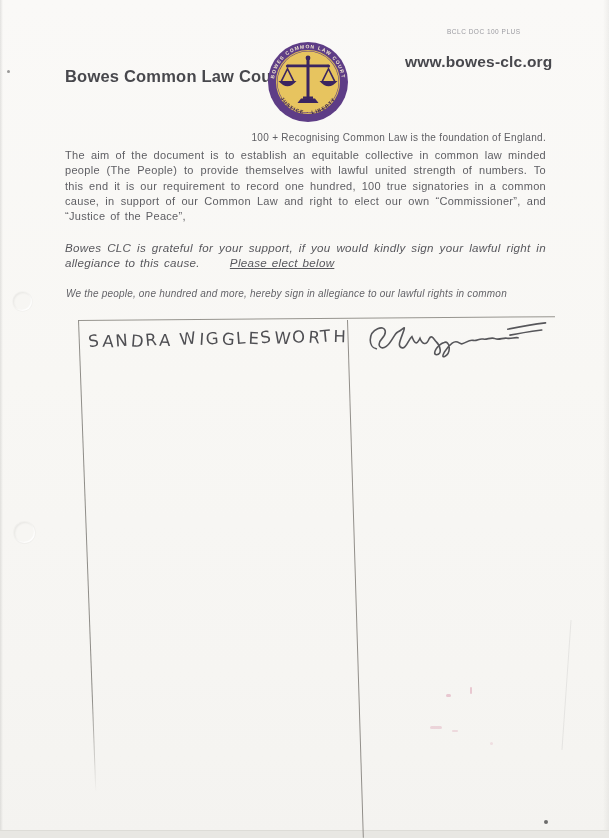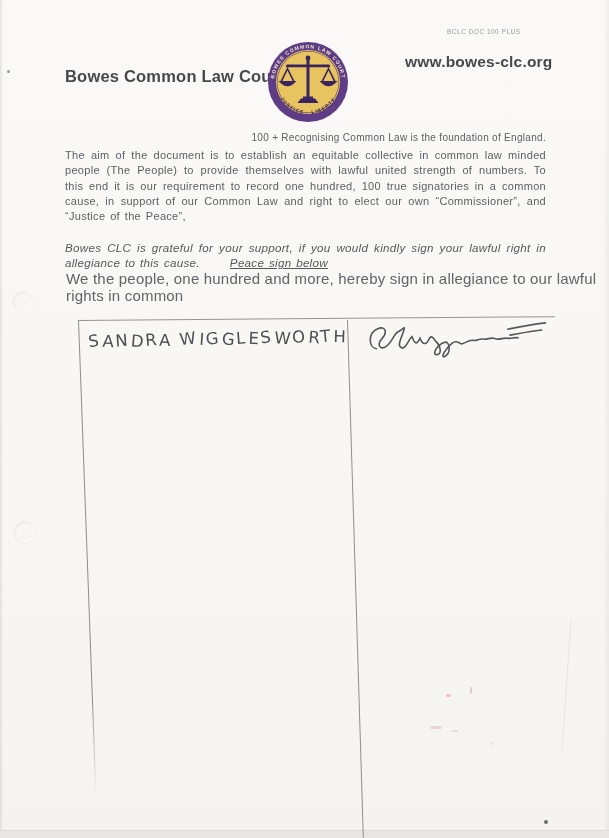--- a/index.html
+++ b/index.html
@@ -18,21 +18,21 @@
   .doc-code{position:absolute;top:28px;left:447px;font-size:6.5px;letter-spacing:.5px;color:#9b9ba1;}
 
   .brand-title{position:absolute;top:67px;left:65px;font-size:16.5px;font-weight:bold;color:#48484d;letter-spacing:.2px;}
   .brand-url{position:absolute;top:53px;left:405px;font-size:15.5px;font-weight:bold;color:#48484d;letter-spacing:.2px;}
   .logo{position:absolute;top:41px;left:267px;width:82px;height:82px;}
 
   .intro-line{position:absolute;top:132px;left:65px;width:481px;text-align:right;font-size:10px;color:#5e5e63;letter-spacing:.3px;}
   .main-paragraph{position:absolute;top:148px;left:65px;width:481px;text-align:justify;font-size:11px;line-height:15.3px;color:#5e5e63;letter-spacing:.3px;word-spacing:1.5px;}
   .appeal{position:absolute;top:240px;left:65px;width:481px;text-align:justify;font-size:11.6px;line-height:15.3px;color:#57575c;letter-spacing:.3px;word-spacing:1.2px;font-style:italic;}
   .sign-below{text-decoration:underline;margin-left:30px;}
-  .pledge-line{position:absolute;top:270px;left:66px;font-size:15px;color:#636368;letter-spacing:.2px;}
+  .pledge-line{position:absolute;top:288px;left:66px;font-size:10px;color:#636368;letter-spacing:.2px;font-style:italic;}
 
   
   .rule{position:absolute;background:#97958f;}
   .rule-top{left:78px;top:320px;width:477px;height:1px;transform:rotate(-0.45deg);transform-origin:left center;}
   .rule-left{left:78px;top:320px;width:1px;height:473px;transform:rotate(-2.1deg);transform-origin:top left;background:linear-gradient(180deg,#8f8d88 80%,rgba(143,141,136,0));}
   .rule-mid{left:347px;top:320px;width:1px;height:518px;transform:rotate(-1.75deg);transform-origin:top left;background:#928f8a;}
 
   .name-svg{position:absolute;left:86px;top:318px;}
   .sig-svg{position:absolute;left:360px;top:314px;}
 
@@ -94,21 +94,21 @@
     <text font-size="5" letter-spacing="1.1" fill="#f1e6cf" font-family="Liberation Sans, sans-serif" font-weight="bold">
       <textPath href="#arcTop" startOffset="50%" text-anchor="middle">BOWES COMMON LAW COURT</textPath>
     </text>
     <text font-size="4.8" letter-spacing="1.2" fill="#2e1b4a" font-family="Liberation Sans, sans-serif" font-weight="bold">
       <textPath href="#arcBot" startOffset="50%" text-anchor="middle">JUSTICE · LIBERTY</textPath>
     </text>
   </svg>
 
   <div class="intro-line">100 + Recognising Common Law is the foundation of England.</div>
   <div class="main-paragraph">The aim of the document is to establish an equitable collective in common law minded people (The People) to provide themselves with lawful united strength of numbers.  To this end it is our requirement to record one hundred, 100 true signatories in a common cause, in support of our Common Law and right to elect our own “Commissioner”, and “Justice of the Peace”,</div>
-  <div class="appeal"><span>Bowes CLC is grateful for your support, if you would kindly sign your lawful right in allegiance to this cause.</span><span class="sign-below">Peace sign below</span></div>
+  <div class="appeal"><span>Bowes CLC is grateful for your support, if you would kindly sign your lawful right in allegiance to this cause.</span><span class="sign-below">Please elect below</span></div>
   <div class="pledge-line">We the people, one hundred and more, hereby sign in allegiance to our lawful rights in common</div>
 
   <div class="rule rule-top"></div>
   <div class="rule rule-left"></div>
   <div class="rule rule-mid"></div>
 
   <svg class="name-svg" width="266" height="44" viewBox="0 0 266 44">
     <text x="3" y="29" font-size="16.5" letter-spacing="2.4" fill="#4f4f53" font-family="DejaVu Sans, sans-serif" rotate="-6 4 -3 6 -4 3 0 -6 5 -4 6 -3 4 -6 5 -3 6 -4 3" transform="rotate(-1.2 10 30)">SANDRA WIGGLESWORTH</text>
   </svg>
 

